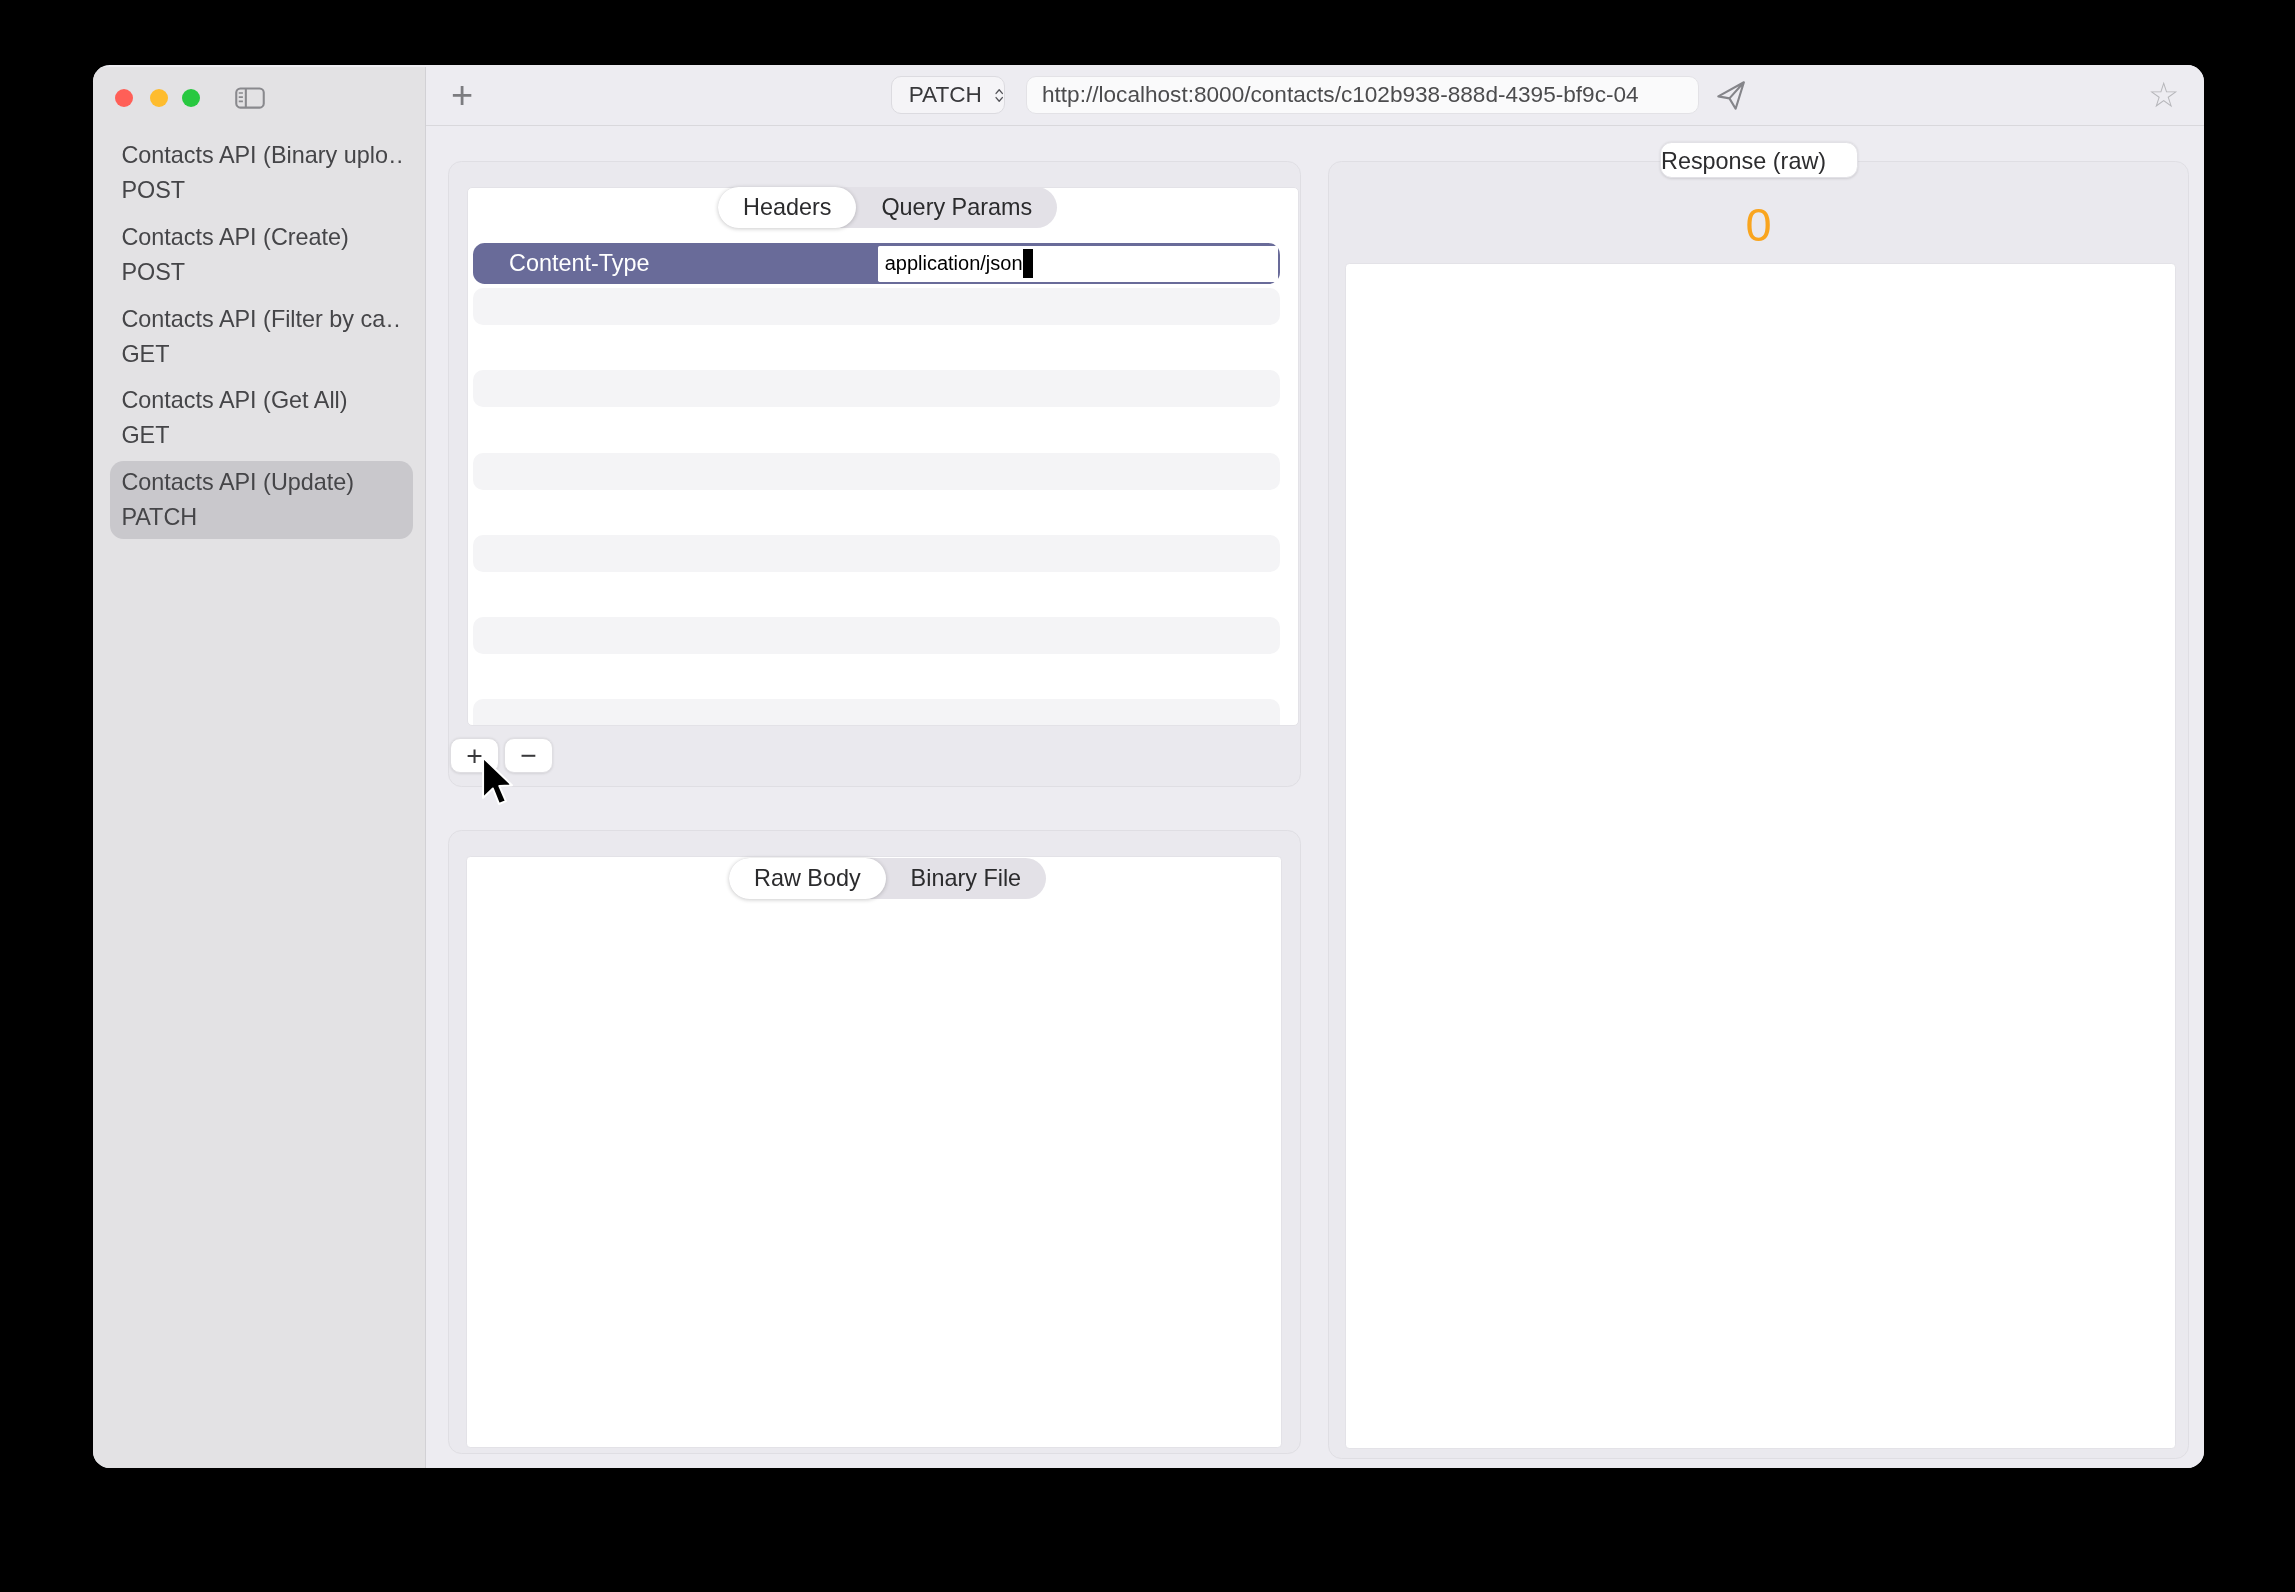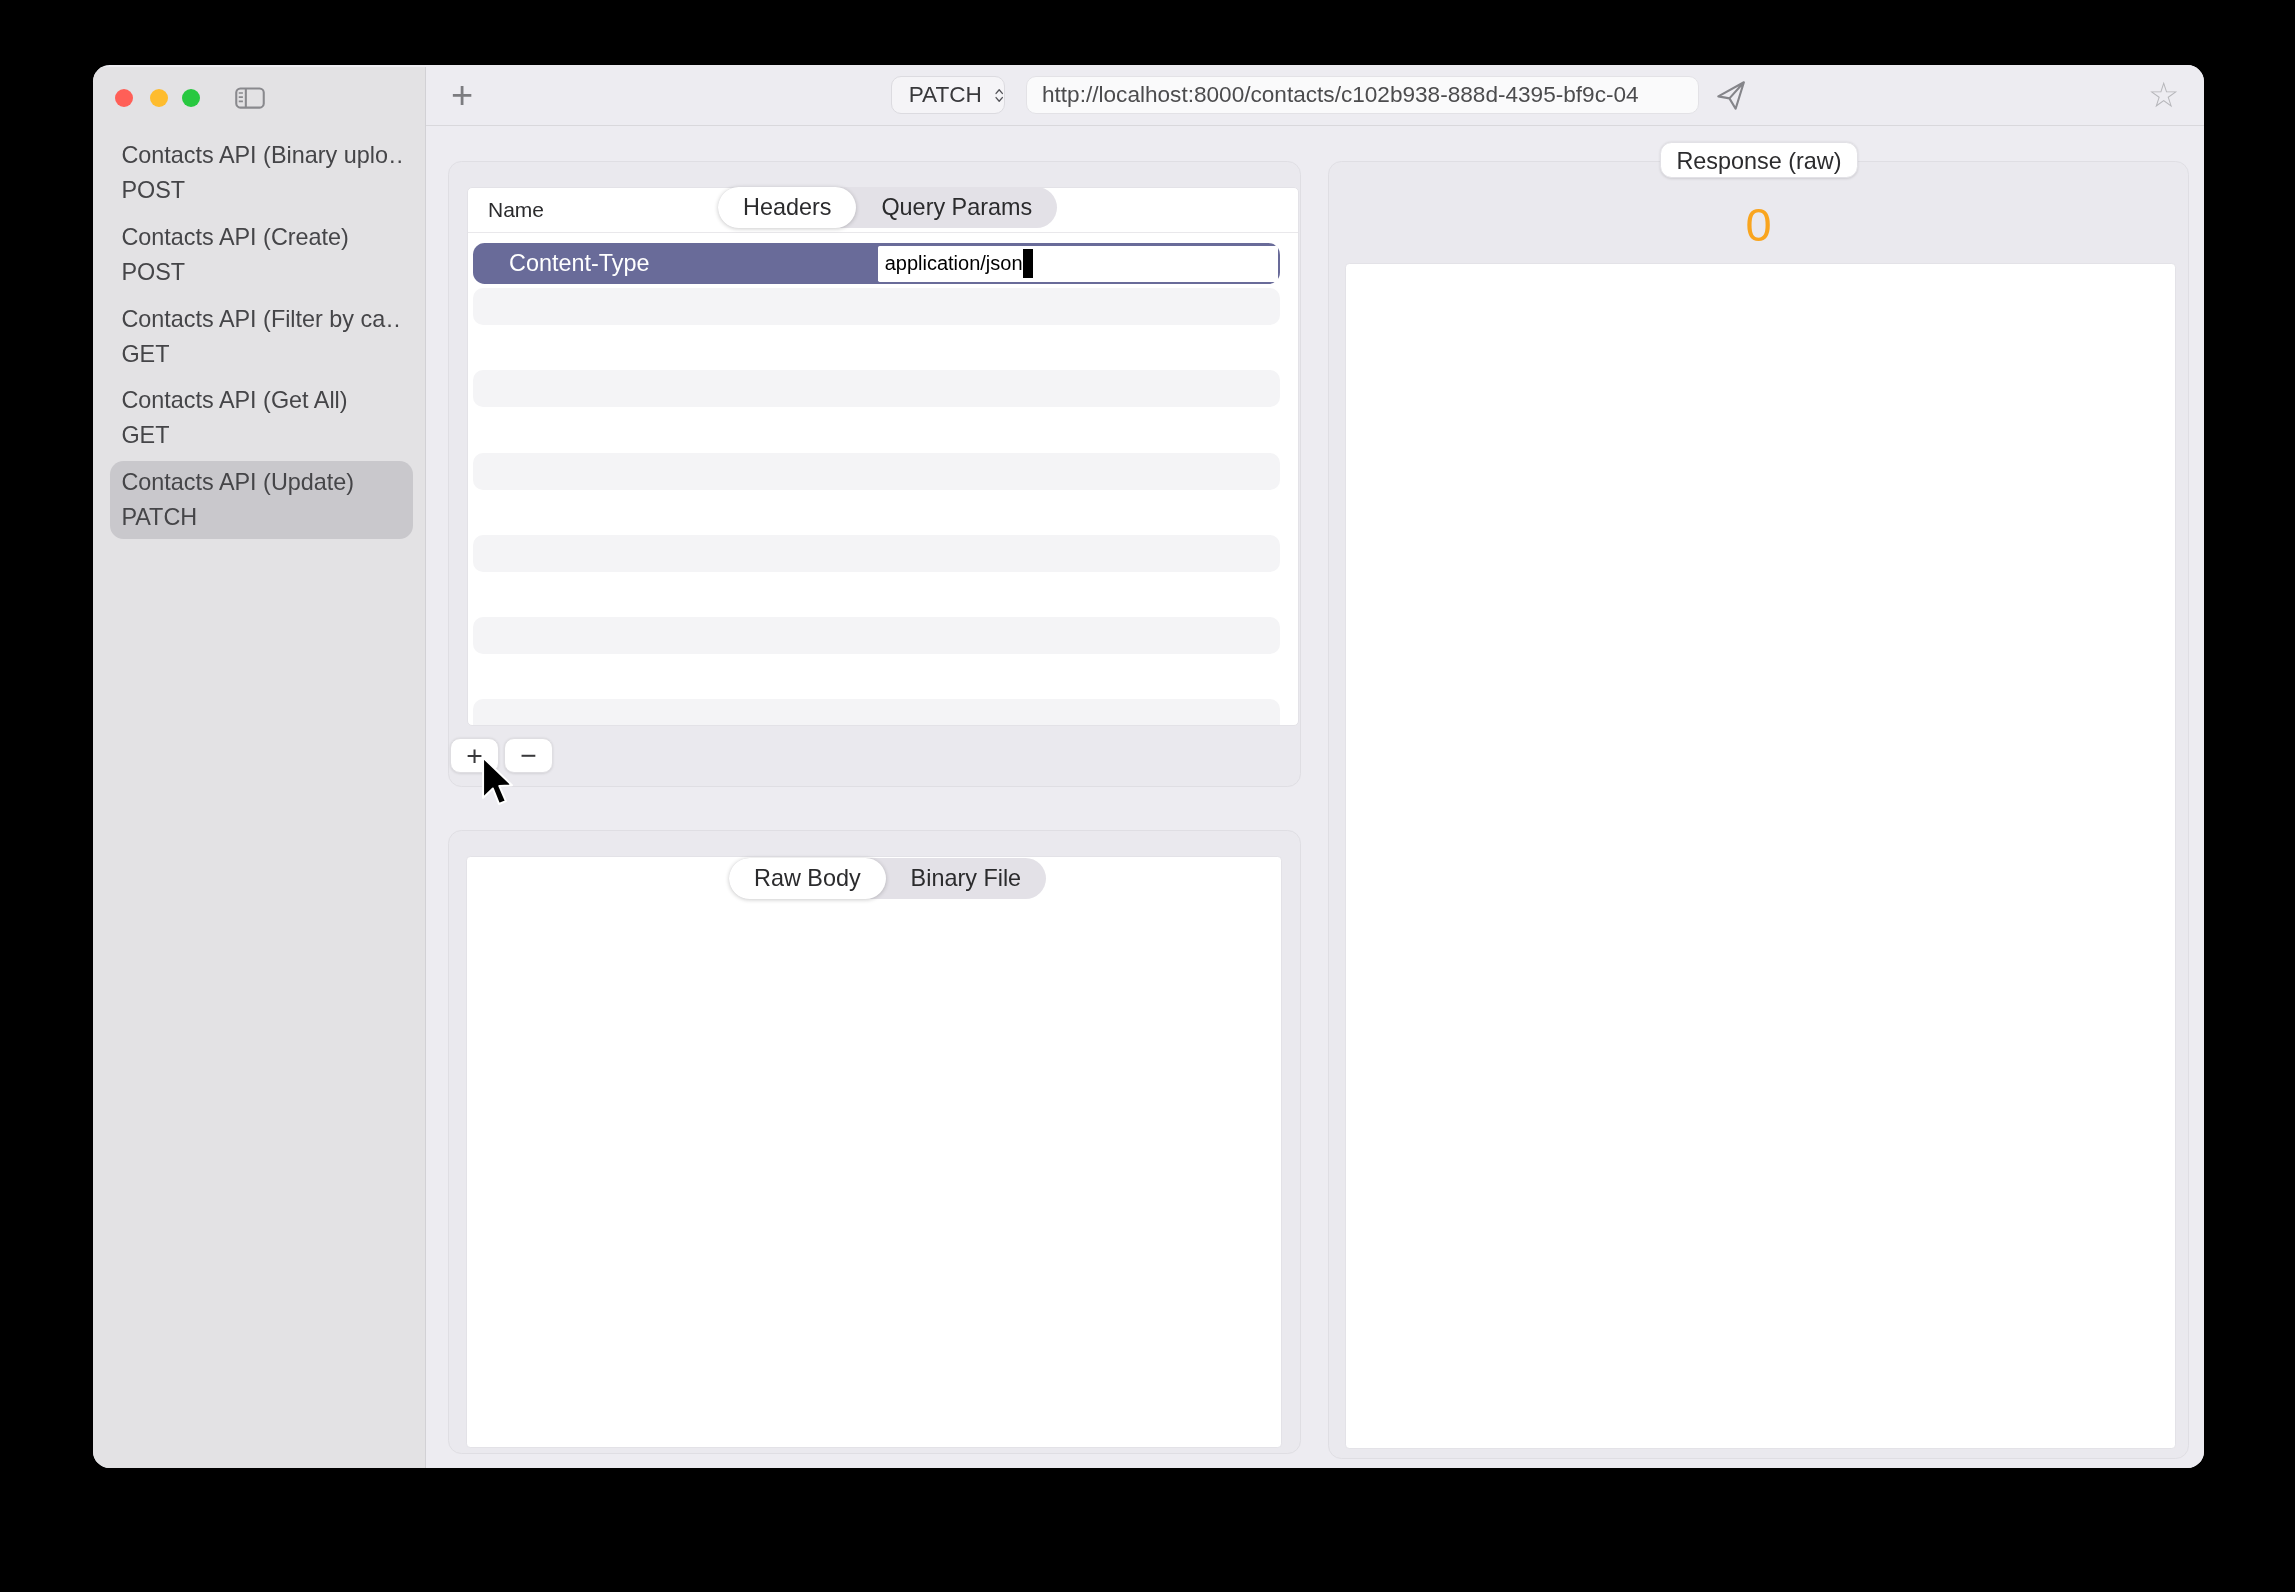--- a/index.html
+++ b/index.html
@@ -58,21 +58,21 @@
   .mini-btn{position:absolute;width:49px;height:35px;background:#fff;border:0.8px solid #dfdee2;border-radius:10px;
     box-shadow:0 0.8px 2.5px rgba(0,0,0,.10);box-sizing:border-box;text-align:center;z-index:3;
     font-size:28.4px;color:#39393b;line-height:32px;}
   .mini-btn.add{left:24px;top:673px;}
   .mini-btn.rem{left:78px;top:673px;}
   .cursor{position:absolute;left:54px;top:691px;z-index:50;}
   .rb-white{position:absolute;left:40px;top:791px;width:816px;height:592px;background:#fff;
     border:0.8px solid #e3e2e7;border-radius:4.2px;box-sizing:border-box;z-index:2;}
   .resp-pill{position:absolute;left:1234px;top:77px;width:198px;height:36px;background:#fff;
     border:0.8px solid #e2e1e6;border-radius:11.7px;box-shadow:0 0.8px 2.5px rgba(0,0,0,.12);z-index:5;
-    text-align:center;font-size:23.4px;color:#2c2c2e;line-height:36px;box-sizing:border-box;}
+    font-size:23.4px;color:#2c2c2e;line-height:36px;box-sizing:border-box;}
   .status-code{position:absolute;left:902px;top:132px;width:861px;text-align:center;
     font-size:47px;color:#f9a51f;z-index:3;}
   .resp-white{position:absolute;left:919px;top:198px;width:831px;height:1186px;background:#fff;
     border:0.8px solid #e3e2e7;border-radius:4.2px;box-sizing:border-box;z-index:2;}
 </style>
 </head>
 <body>
 
 <div class="window">
 
@@ -130,25 +130,20 @@
       </svg>
       <div class="star-btn">☆</div>
     </div>
 
     <div class="panel headers"></div>
     <div class="seg s1">
       <div class="tab sel">Headers</div>
       <div class="tab">Query Params</div>
     </div>
     <div class="card">
-      <div class="thead">
-        <div class="col1">Name</div>
-        <div class="vline"></div>
-        <div class="col2">Value</div>
-      </div>
       <div class="rows">
         <div class="selrow">
           <div class="rname">Content-Type</div>
           <div class="vinput">
             <span>application/json</span>
               <span class="caret"></span>
           </div>
         </div>
         <div id="empty-rows">
             <div class="hrow striped"></div>

